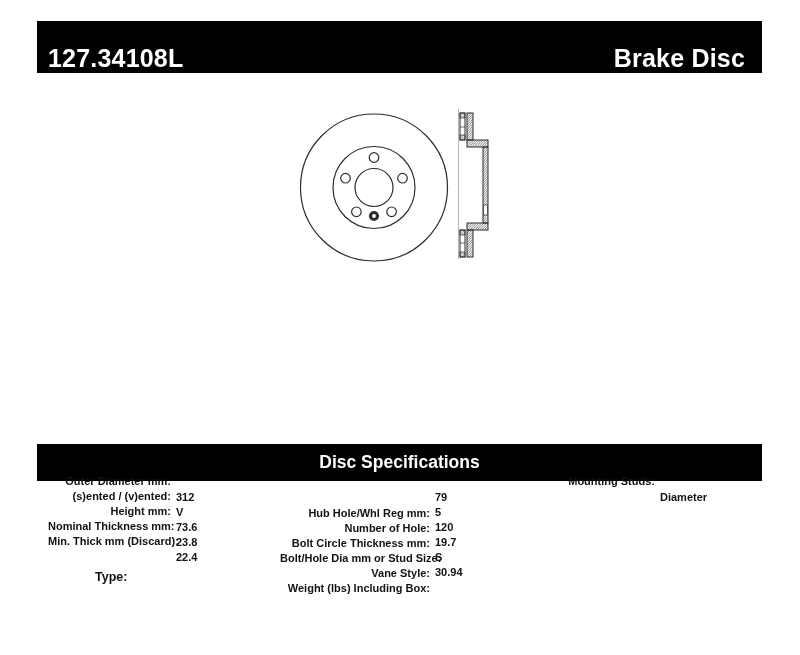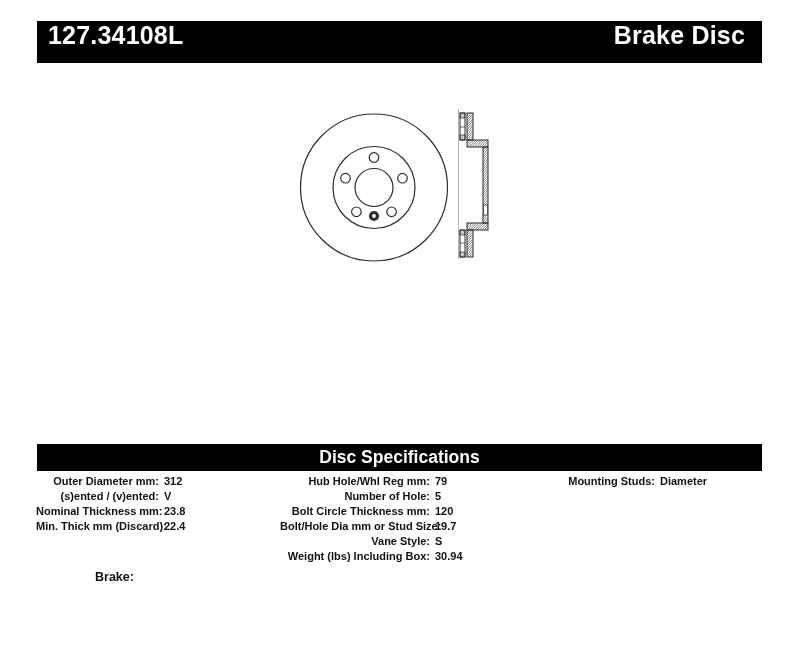--- a/index.html
+++ b/index.html
@@ -2,42 +2,42 @@
 <html><head>
 <meta charset="utf-8">
 <style>
   html,body { margin:0; padding:0; }
   .page {
     position:relative; width:800px; height:655px; background:#ffffff;
     font-family:"Liberation Sans", sans-serif; overflow:hidden;
   }
   .bar { position:absolute; background:#000000; color:#ffffff; box-sizing:border-box; }
   .header-bar {
-    left:37px; top:21px; width:725px; height:42px;
-    display:flex; align-items:flex-start; justify-content:space-between;
+    left:37px; top:21px; width:725px; height:52px;
+    display:flex; align-items:flex-end; justify-content:space-between;
     padding:0 17px 0 11px; font-weight:bold; font-size:25px; letter-spacing:0.2px;
   }
   .spec-bar {
-    left:37px; top:444px; width:725px; height:27px;
+    left:37px; top:444px; width:725px; height:37px;
     display:flex; align-items:center; justify-content:center;
     font-weight:bold; font-size:17.5px;
   }
   .drawing { position:absolute; }
   .front-view { left:296px; top:107px; }
   .cross-section { left:455px; top:108px; }
   .spec-col { position:absolute; font-size:11px; font-weight:bold; color:#121212; }
   .spec-row { display:flex; height:15px; line-height:15px; white-space:nowrap; }
   .spec-label { text-align:right; }
-  .col1 { left:36px;  top:474px; }
+  .col1 { left:48px;  top:474px; }
   .col2 { left:280px; top:474px; }
   .col3 { left:540px; top:474px; }
   .col1 .spec-label { width:123px; }
-  .col2 .spec-label { width:150px; }
+  .col2 .spec-label { width:150px;margin-top:32px; }
   .col3 .spec-label { width:115px; }
-  .spec-value { padding-left:5px; }
+  .spec-value { padding-left:5px;margin-top:16px; }
   .note {
     position:absolute; left:95px; top:570px;
     font-size:12.5px; font-weight:bold; color:#121212;
   }
 </style>
 </head>
 <body>
 
 <div class="page">
 
@@ -98,20 +98,24 @@
   <div class="spec-col col1">
     <div class="spec-row">
       <span class="spec-label">Outer Diameter mm:</span>
       <span class="spec-value">312</span>
     </div>
     <div class="spec-row">
       <span class="spec-label">(s)ented / (v)ented:</span>
       <span class="spec-value">V</span>
     </div>
     <div class="spec-row">
+      <span class="spec-label">Height mm:</span>
+      <span class="spec-value">73.6</span>
+    </div>
+    <div class="spec-row">
       <span class="spec-label">Nominal Thickness mm:</span>
       <span class="spec-value">23.8</span>
     </div>
     <div class="spec-row">
       <span class="spec-label">Min. Thick mm (Discard):</span>
       <span class="spec-value">22.4</span>
     </div>
   </div>
 
   <div class="spec-col col2">
@@ -141,15 +145,15 @@
     </div>
   </div>
 
   <div class="spec-col col3">
     <div class="spec-row">
       <span class="spec-label">Mounting Studs:</span>
       <span class="spec-value">Diameter</span>
     </div>
   </div>
 
-  <div class="note">Brake:</div>
+  <div class="note">Type:</div>
 
 </div>
 
 </body></html>

